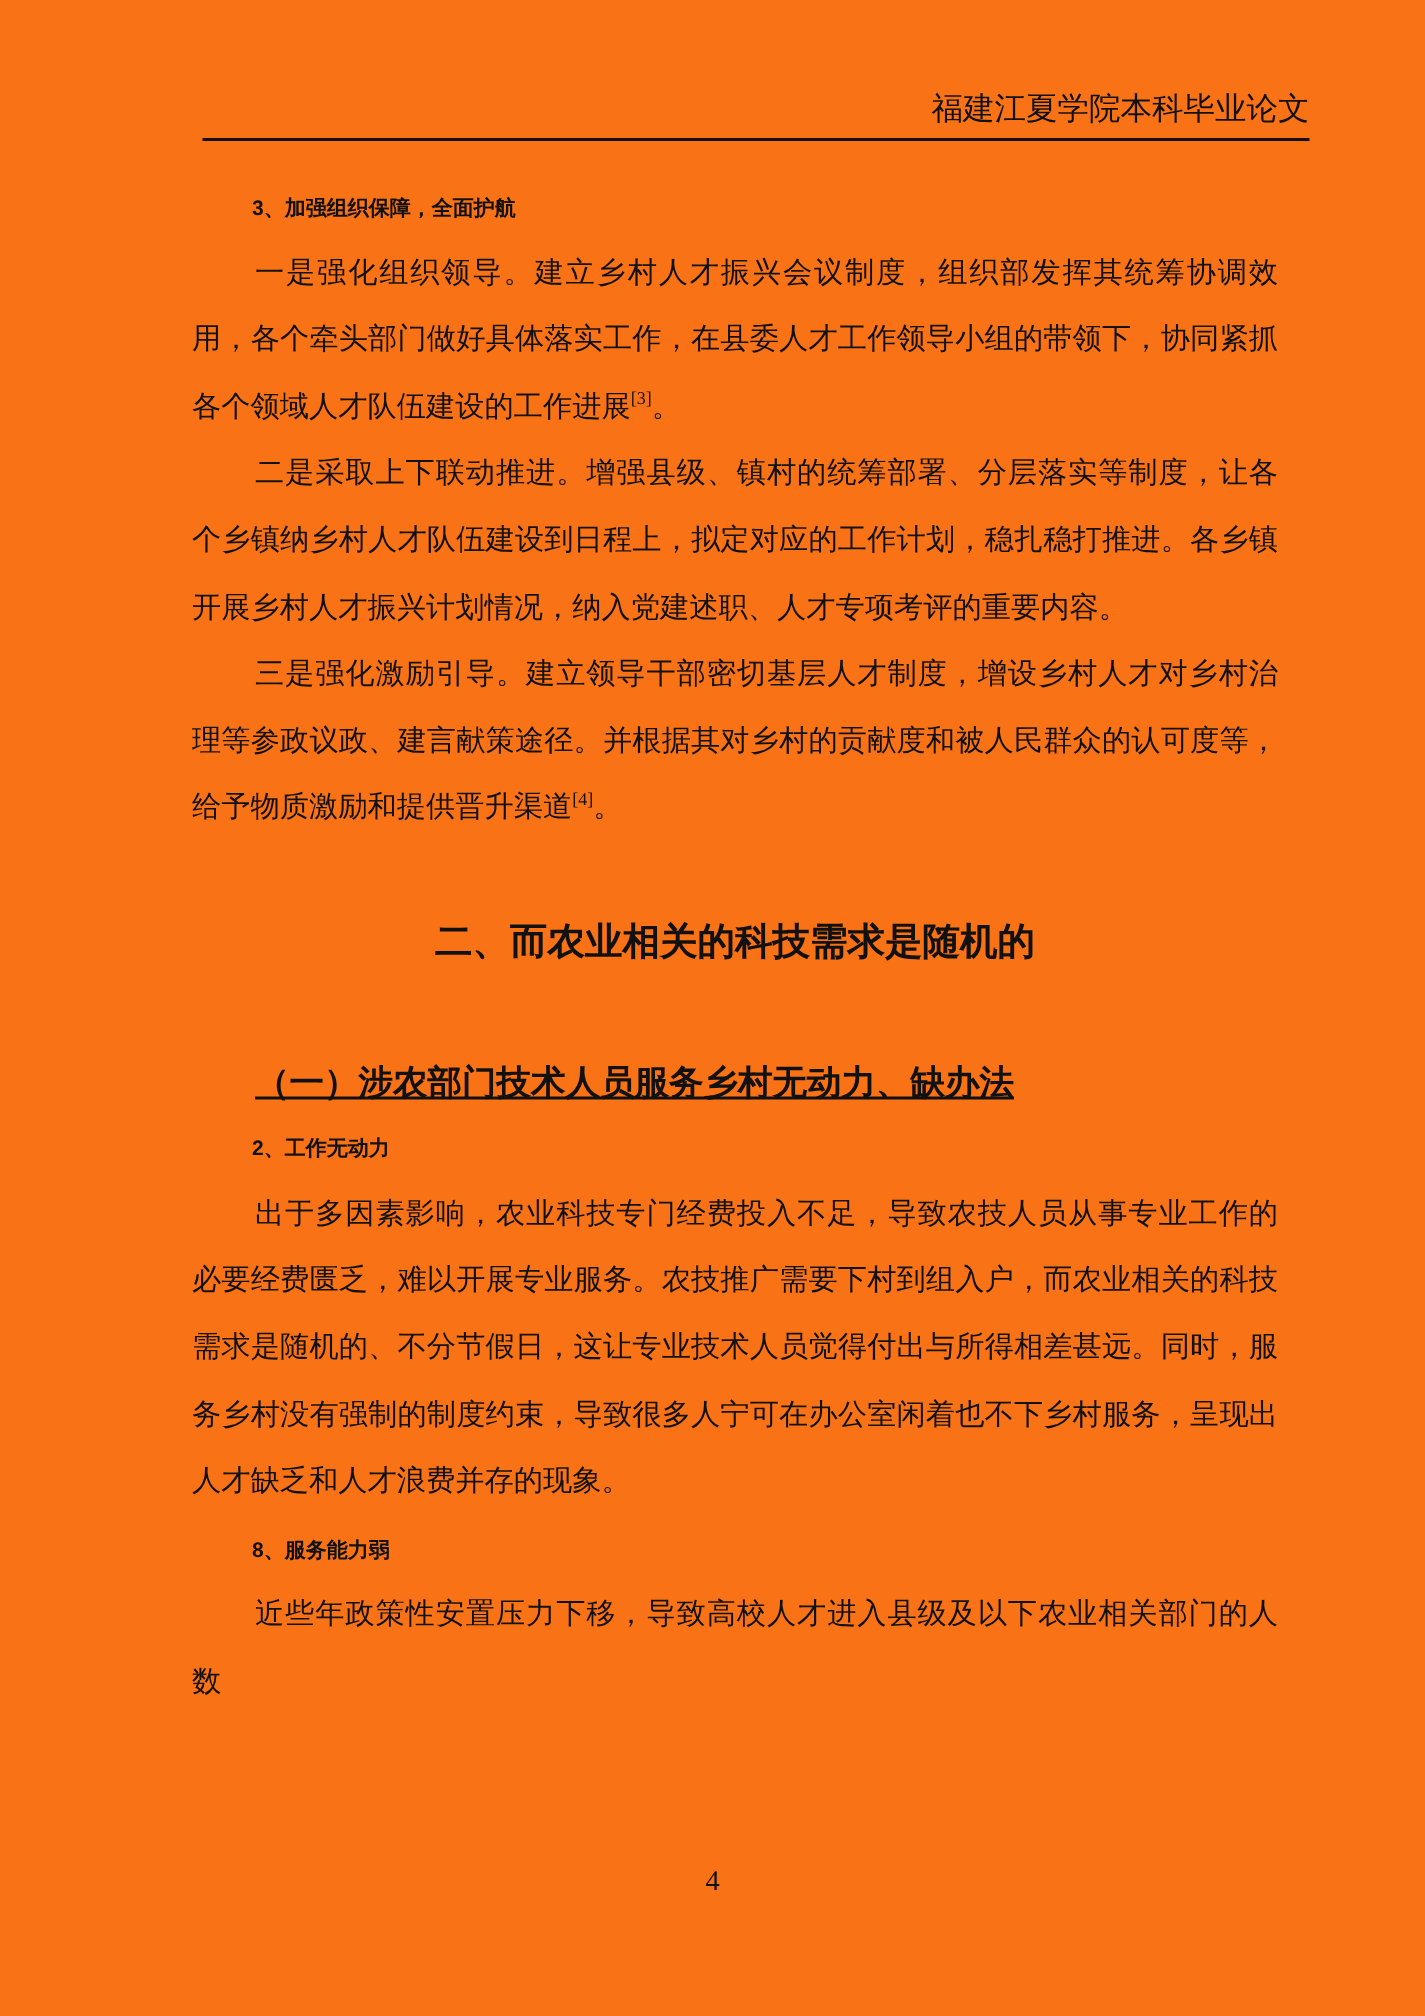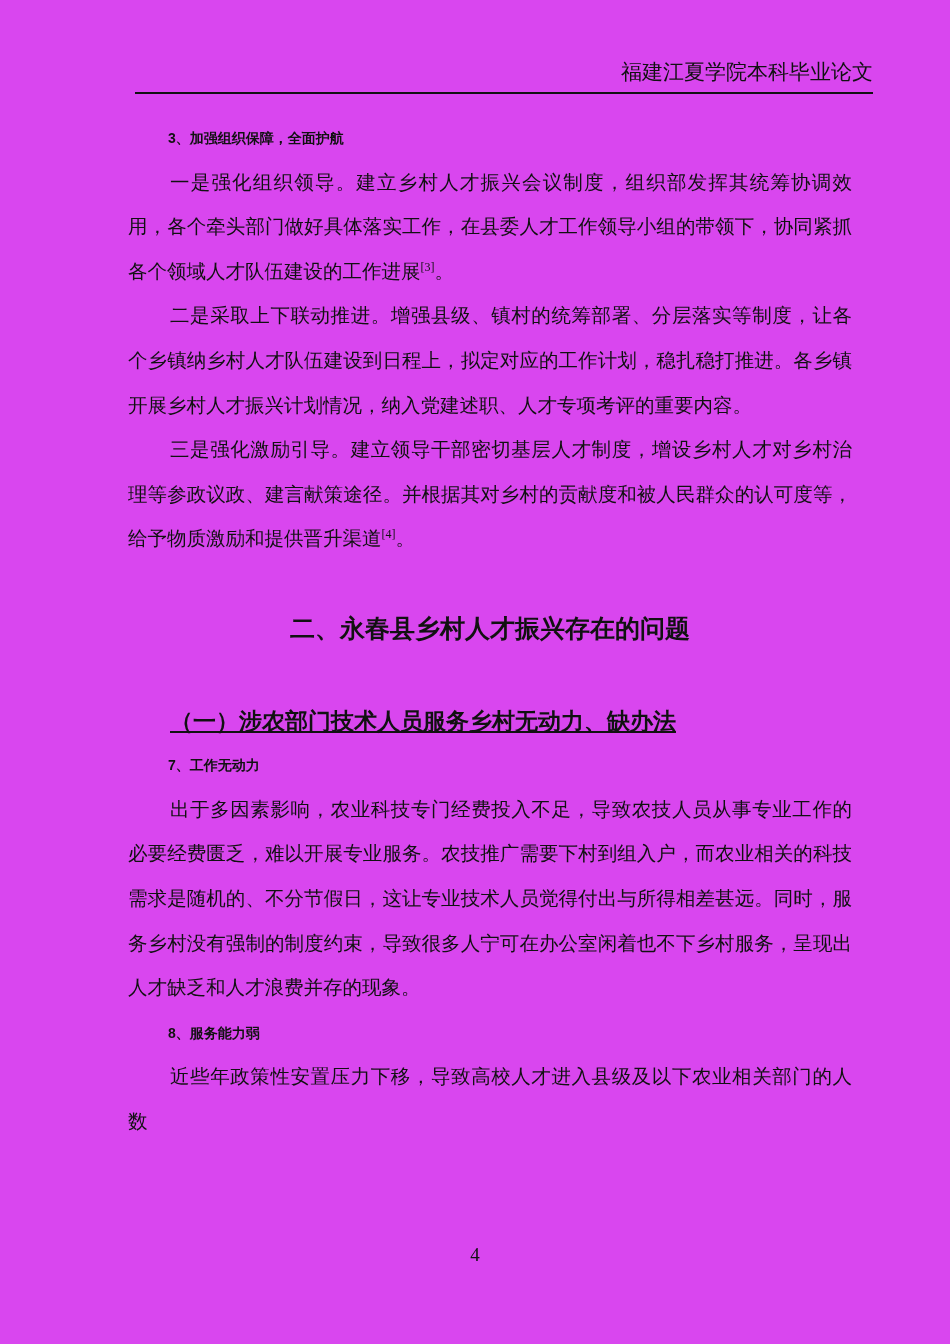--- a/index.html
+++ b/index.html
@@ -4,21 +4,21 @@
 <style>
   html, body {
     margin: 0;
     padding: 0;
     background: #ffffff;
   }
   .page {
     position: relative;
     width: 950px;
     height: 1344px;
-    background: #d946ef;
+    background: #f97316;
     color: #111111;
     overflow: hidden;
     font-family: "Liberation Serif", "DejaVu Serif", serif;
   }
   .page-header {
     position: absolute;
     top: 58px;
     left: 135px;
     width: 738px;
     text-align: right;
@@ -98,25 +98,25 @@
 
     <h3 class="num-heading">3、加强组织保障，全面护航</h3>
 
     <p class="para"><span>一是强化组织领导。建立乡村人才振兴会议制度，组织部发挥其统筹协调效用，各个牵头部门做好具体落实工作，在县委人才工作领导小组的带领下，协同紧抓各个领域人才队伍建设的工作进展</span><sup class="cite">[3]</sup><span>。</span></p>
 
     <p class="para">二是采取上下联动推进。增强县级、镇村的统筹部署、分层落实等制度，让各个乡镇纳乡村人才队伍建设到日程上，拟定对应的工作计划，稳扎稳打推进。各乡镇开展乡村人才振兴计划情况，纳入党建述职、人才专项考评的重要内容。</p>
 
     <p class="para"><span>三是强化激励引导。建立领导干部密切基层人才制度，增设乡村人才对乡村治理等参政议政、建言献策途径。并根据其对乡村的贡献度和被人民群众的认可度等，给予物质激励和提供晋升渠道</span><sup class="cite">[4]</sup><span>。</span></p>
 
 
-    <h1 class="section-heading">二、永春县乡村人才振兴存在的问题</h1>
+    <h1 class="section-heading">二、而农业相关的科技需求是随机的</h1>
 
     <h2 class="subsection-heading">（一）涉农部门技术人员服务乡村无动力、缺办法</h2>
 
-    <h3 class="num-heading">7、工作无动力</h3>
+    <h3 class="num-heading">2、工作无动力</h3>
 
     <p class="para">出于多因素影响，农业科技专门经费投入不足，导致农技人员从事专业工作的必要经费匮乏，难以开展专业服务。农技推广需要下村到组入户，而农业相关的科技需求是随机的、不分节假日，这让专业技术人员觉得付出与所得相差甚远。同时，服务乡村没有强制的制度约束，导致很多人宁可在办公室闲着也不下乡村服务，呈现出人才缺乏和人才浪费并存的现象。</p>
 
     <h3 class="num-heading">8、服务能力弱</h3>
 
     <p class="para">近些年政策性安置压力下移，导致高校人才进入县级及以下农业相关部门的人数</p>
 
   </main>
 
   <footer class="page-footer">

